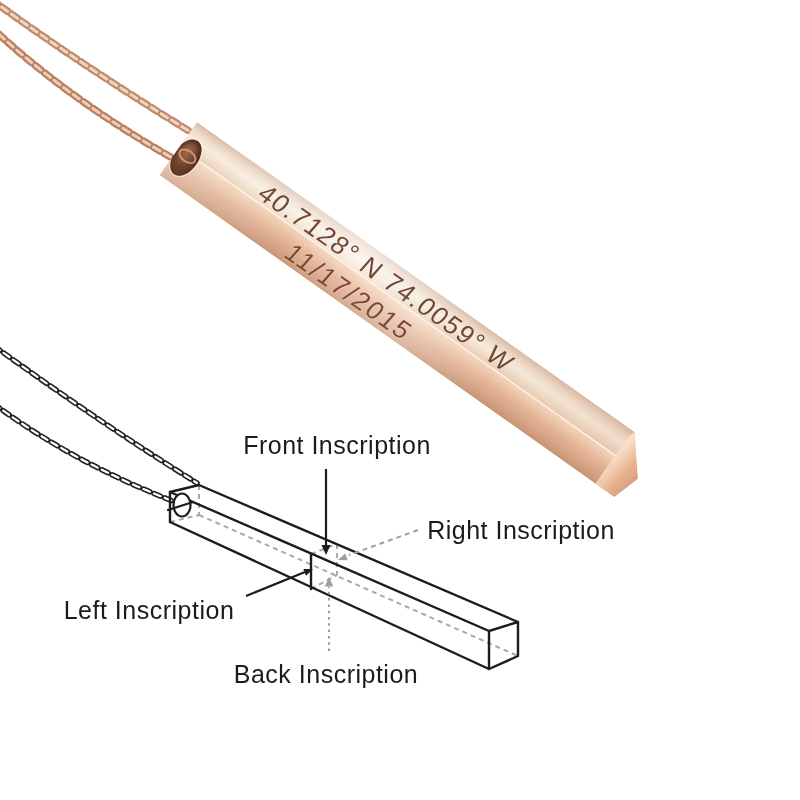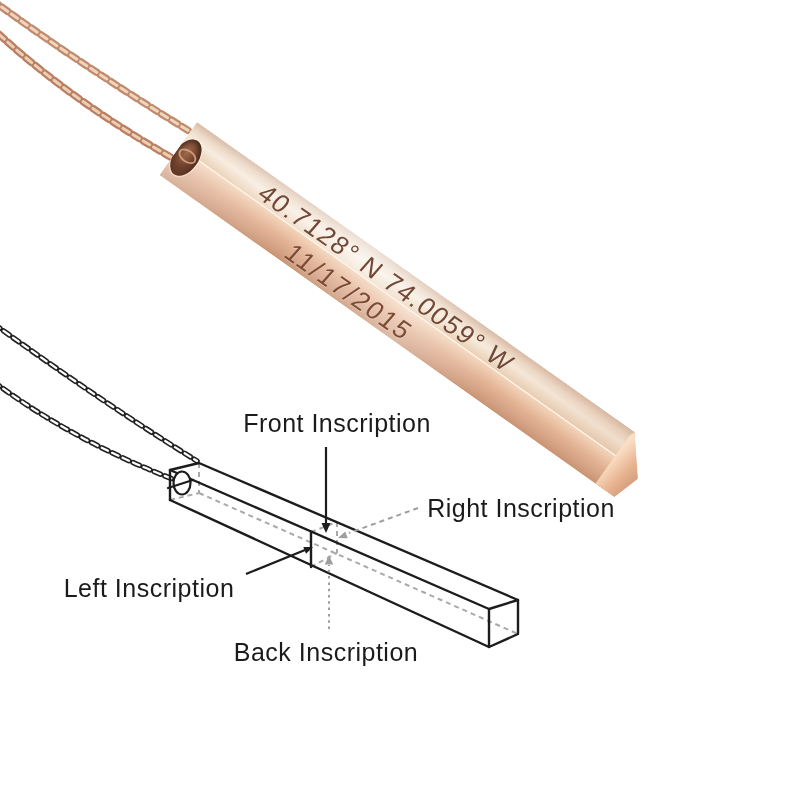--- a/index.html
+++ b/index.html
@@ -52,21 +52,21 @@
     position:absolute;left:-1px;top:15px;width:25px;height:41px;border-radius:50%;
     background:radial-gradient(ellipse at 42% 38%, #a16a4c 0%, #6b3f2b 48%, #532d1e 100%);
     box-shadow:inset 0 3px 4px rgba(0,0,0,0.35), 0 0 0 1.5px rgba(255,236,220,0.55);
   }
   .hole-link{
     position:absolute;left:3px;top:12px;width:16px;height:9px;border-radius:50%;
     border:2.5px solid #d9a585;opacity:.85;
   }
 
   
-  .diagram{position:absolute;left:0;top:322px;width:800px;height:380px;}
+  .diagram{position:absolute;left:0;top:344px;width:800px;height:380px;}
   .diagram svg{display:block;overflow:visible;}
   .lbl{
     font-family:"Liberation Sans", sans-serif;
     font-size:25px;letter-spacing:0.5px;fill:#1b1b1b;
   }
 </style>
 </head>
 <body>
 
 <div class="stage">

